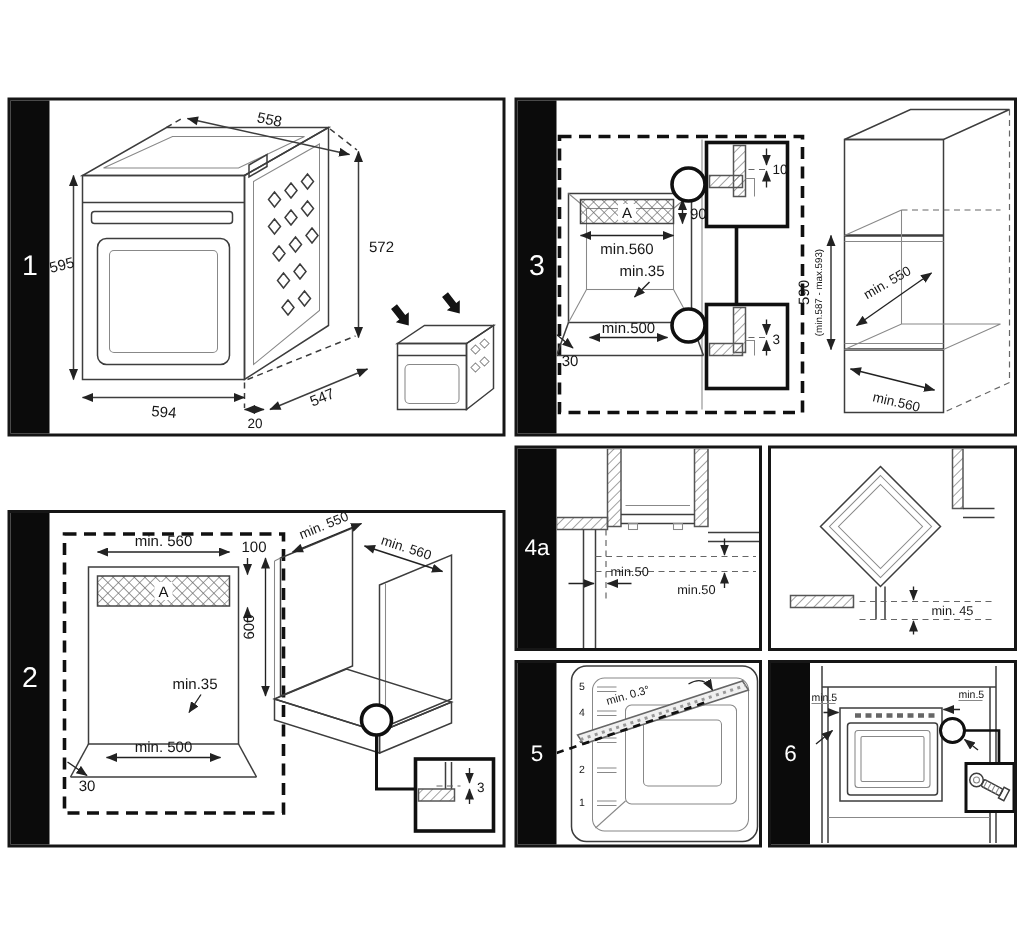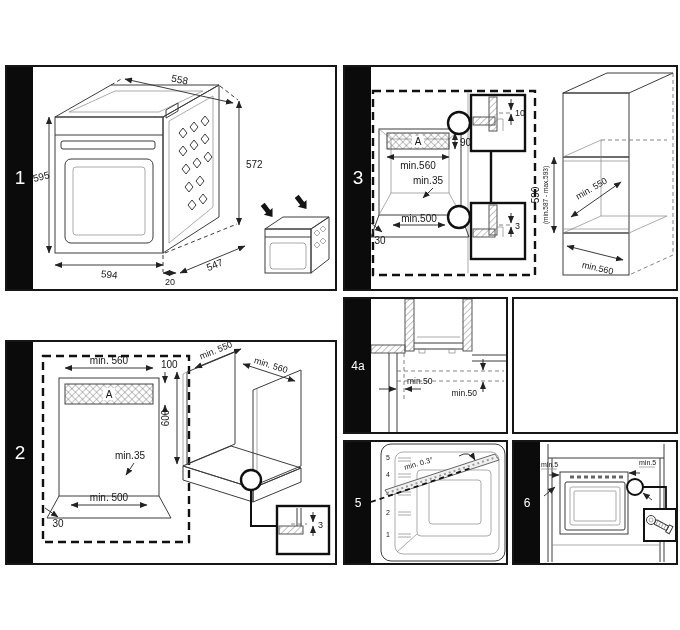--- a/index.html
+++ b/index.html
@@ -1,21 +1,21 @@
 <!DOCTYPE html>
 <html><head>
 <meta charset="utf-8">
 <style>
 *{margin:0;padding:0;box-sizing:border-box}
 html,body{width:680px;height:630px;background:#fff;position:relative;
   font-family:"Liberation Sans",sans-serif}
 .panel{position:absolute;border:2px solid #161616;background:#fff;display:flex}
 .tab{flex:0 0 26px;background:#0b0b0b;color:#fff;display:flex;align-items:center;
   justify-content:center;font-size:19px}
-.small .tab{font-size:12px}
+.small .tab{font-size:15px}
 .cv{flex:1;position:relative;overflow:hidden}
 .cv svg{display:block;width:100%;height:100%}
 line,rect,polygon,polyline,path,circle{fill:none;stroke:#3d3d3d;stroke-width:1}
 .thk{stroke:#101010;stroke-width:2.4}
 .dsh{stroke:#101010;stroke-width:2.4;stroke-dasharray:8 5}
 .dim{stroke:#222;stroke-width:0.9}
 .hid{stroke:#666;stroke-width:0.8;stroke-dasharray:4 3}
 .hid2{stroke:#111;stroke-width:1.8;stroke-dasharray:5 4}
 .thin{stroke-width:0.7;stroke:#888}
 .vent{stroke:#666;stroke-width:3;stroke-dasharray:4 3}
@@ -259,20 +259,40 @@
     <line class="dim" x1="50" y1="90" x2="34" y2="90" marker-end="url(#ae)"></line>
     <text x="36" y="85" font-size="8.5">min.50</text>
     <line class="dim" x1="112" y1="60" x2="112" y2="71" marker-end="url(#ae)"></line>
     <line class="dim" x1="112" y1="93" x2="112" y2="83" marker-end="url(#ae)"></line>
     <text x="106" y="97" text-anchor="end" font-size="8.5">min.50</text>
   </svg>
   </div>
 </div>
 
 <div class="panel small" style="left:512px;top:297px;width:166px;height:137px">
+  <div class="cv">
+  <svg viewBox="0 0 136 133">
+    <g>
+      <polygon points="60,12 100,52 60,92 20,52"></polygon>
+      <polygon class="thin" points="60,18 94,52 60,86 26,52"></polygon>
+      <polygon class="thin" points="60,24 88,52 60,80 32,52"></polygon>
+      <rect class="fhd" x="108" y="0" width="7" height="40" style="stroke:#555"></rect>
+      <line x1="115" y1="40" x2="136" y2="40"></line>
+          <line x1="115" y1="46" x2="136" y2="46"></line>
+      <rect class="fhd" x="0" y="98" width="42" height="8" style="stroke:#555"></rect>
+      <line x1="57" y1="92" x2="57" y2="114"></line>
+          <line x1="63" y1="92" x2="63" y2="114"></line>
+      <line class="hid" x1="46" y1="102" x2="134" y2="102"></line>
+      <line class="hid" x1="46" y1="114" x2="134" y2="114"></line>
+    </g>
+    <line class="dim" x1="82" y1="92" x2="82" y2="101" marker-end="url(#ae)"></line>
+    <line class="dim" x1="82" y1="124" x2="82" y2="115" marker-end="url(#ae)"></line>
+    <text x="94" y="111" font-size="8.5">min. 45</text>
+  </svg>
+  </div>
 </div>
 
 <div class="panel small" style="left:343px;top:440px;width:165px;height:125px">
   <div class="tab">5</div>
   <div class="cv">
   <svg viewBox="0 0 135 121">
     <g>
       <rect x="10" y="2" width="124" height="117" rx="10"></rect>
       <rect class="thin" x="24" y="10" width="104" height="102" rx="8"></rect>
       <rect class="thin" x="46" y="28" width="74" height="66" rx="4"></rect>

